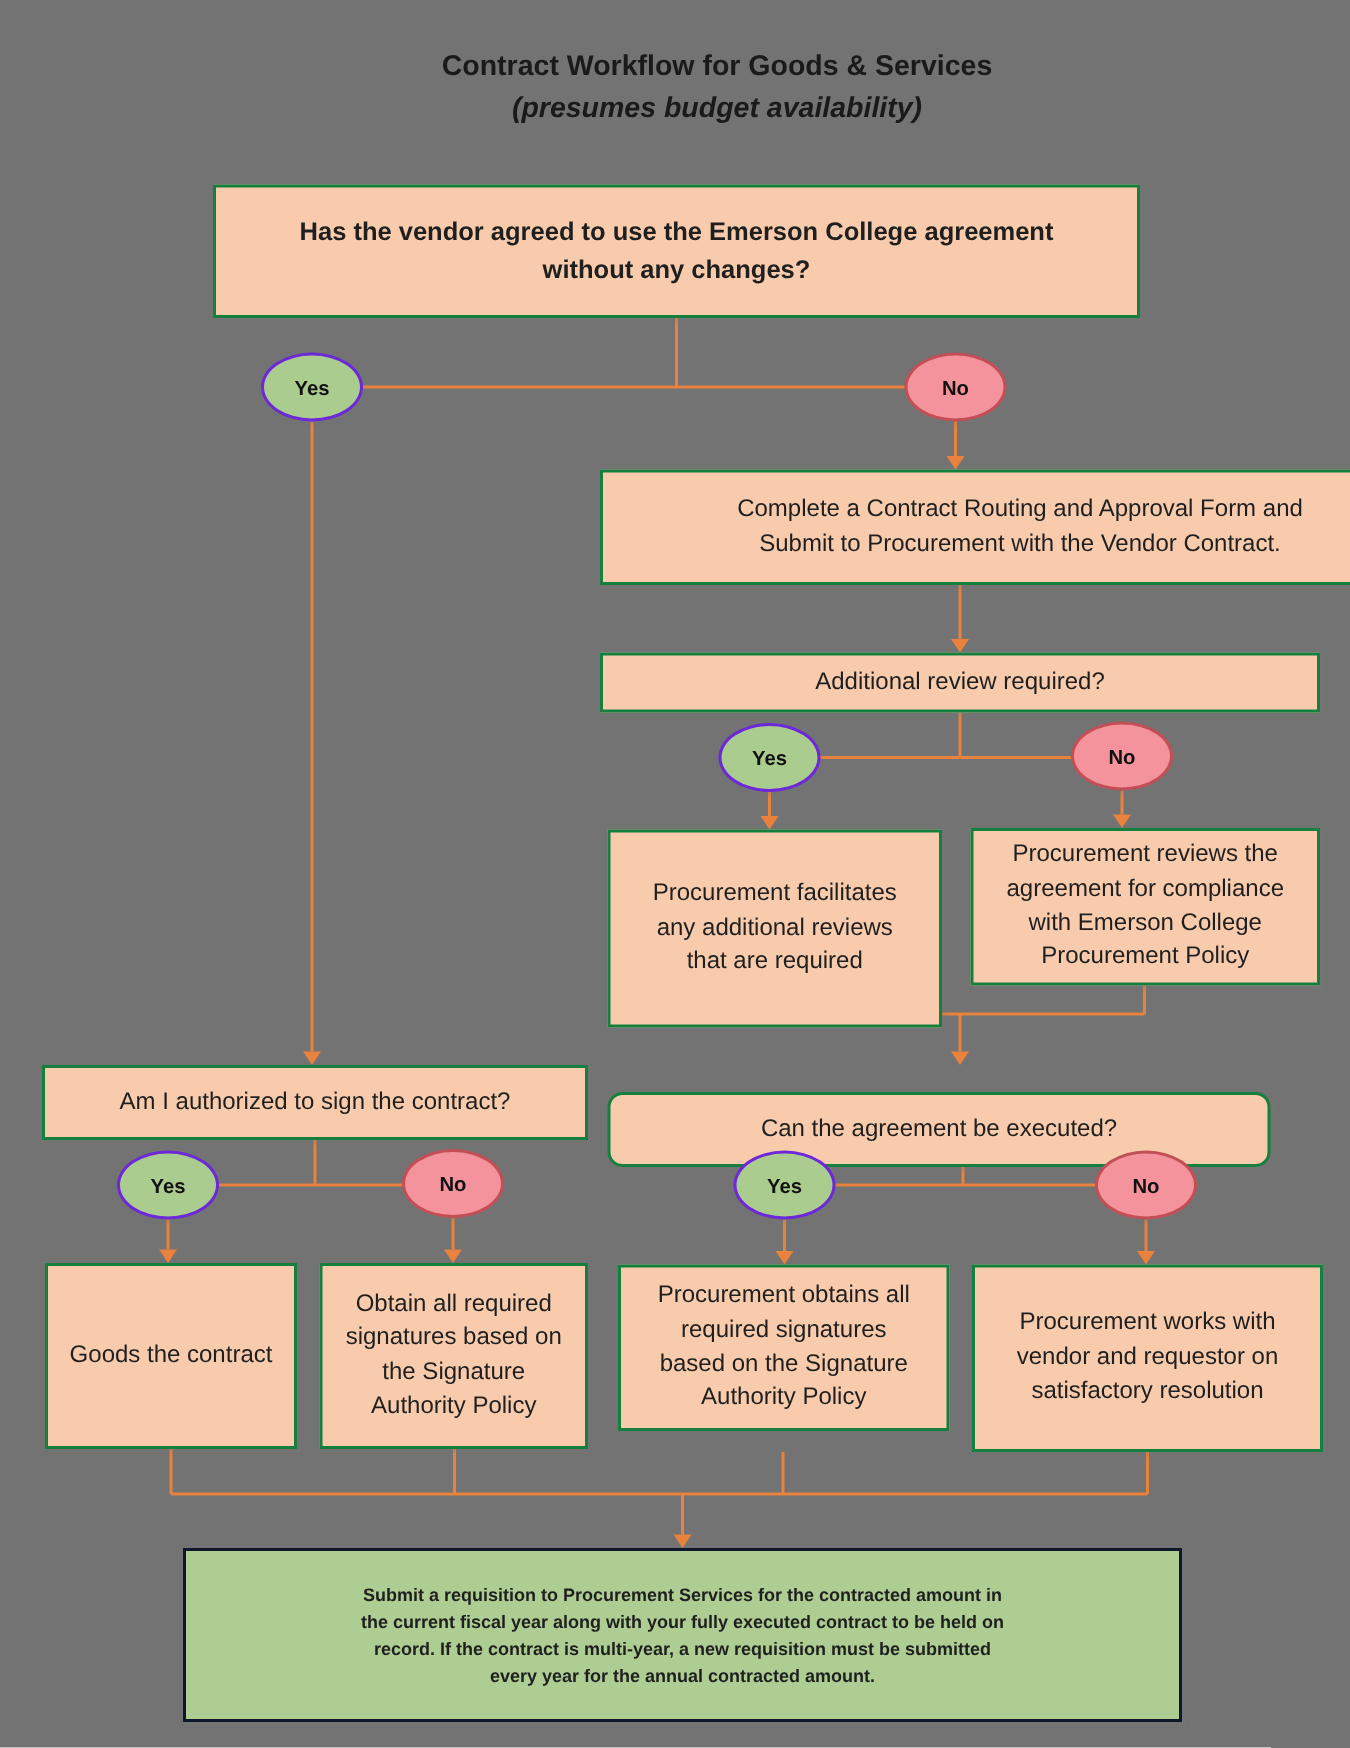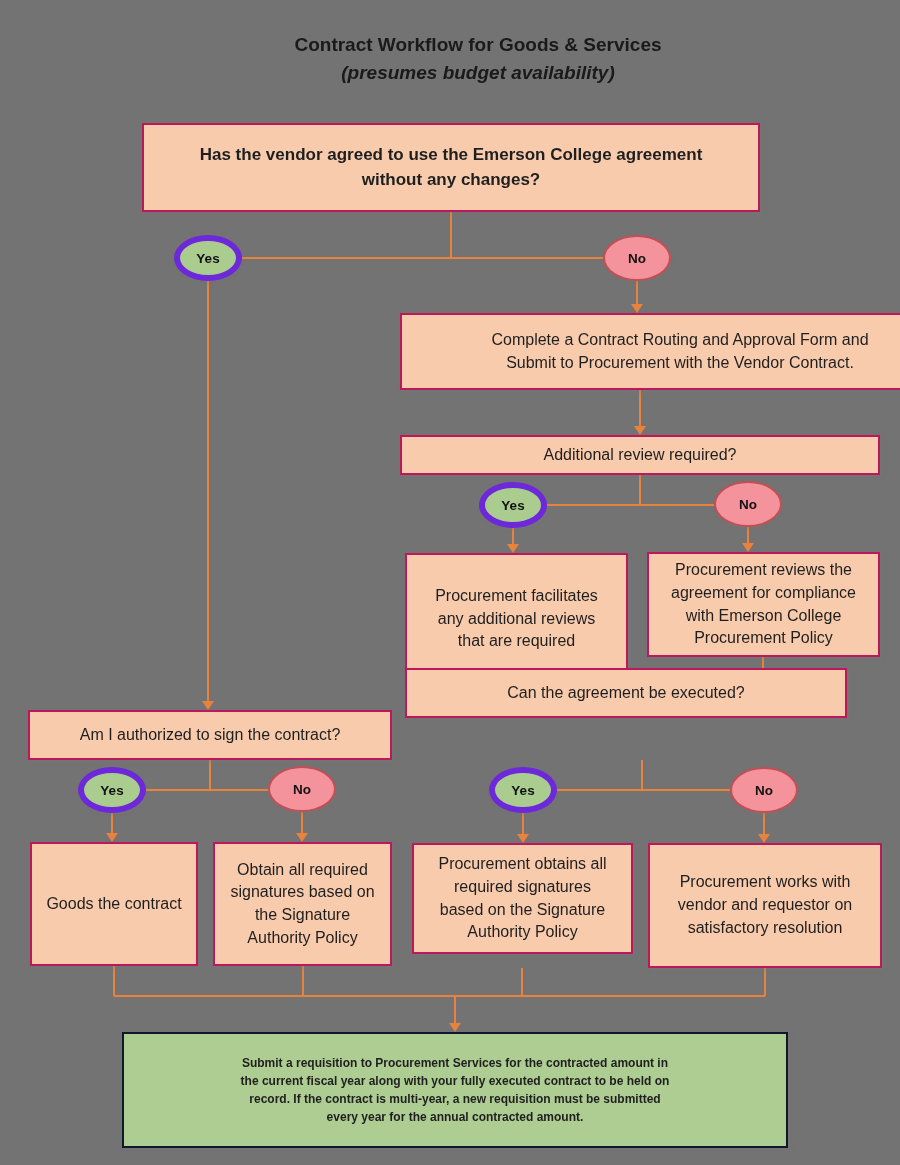--- a/index.html
+++ b/index.html
@@ -5,33 +5,33 @@
   html,body{margin:0;padding:0;background:#ffffff;}
   .canvas{
     position:relative;width:900px;height:1165px;margin:0 auto;
     font-family:"Liberation Sans",sans-serif;color:#1f1f1f;overflow:hidden;background:#737373;
   }
   .wires{position:absolute;left:0;top:0;z-index:1;}
   .node{
     position:absolute;z-index:2;box-sizing:border-box;
     display:flex;align-items:center;justify-content:center;text-align:center;
     white-space:pre-line;line-height:1.42;font-size:16px;
-    background:#F8CBAD;border:2px solid #be185d;
+    background:#F8CBAD;border:2px solid #15803d;
     box-shadow:2px 2px 3px rgba(120,120,120,0.35);
     padding:2px 8px;
   }
   .node.bold{font-weight:bold;}
   .node.end{background:#AECD92;border:2px solid #0f172a;font-weight:bold;font-size:12px;line-height:1.5;}
   .oval{
     position:absolute;z-index:3;box-sizing:border-box;width:68px;height:46px;border-radius:50%;
     display:flex;align-items:center;justify-content:center;
     font-size:13.5px;font-weight:bold;color:#111;
     box-shadow:1px 2px 2px rgba(120,120,120,0.3);
   }
-  .oval.yes{background:#AACC8F;border:6px solid #6d28d9;}
+  .oval.yes{background:#AACC8F;border:2px solid #6d28d9;}
   .oval.no{background:#F4939B;border:2px solid #C24F55;}
   .title-line{position:absolute;z-index:2;left:478px;transform:translateX(-50%);
     white-space:nowrap;font-weight:bold;font-size:19px;color:#1a1a1a;}
   .title-line.sub{font-style:italic;}
 </style>
 </head>
 <body>
 
 <div class="canvas">
 
@@ -102,21 +102,21 @@
 any additional reviews
 that are required</div>
 
   <div class="node" style="left:647px;top:552px;width:233px;height:105px;">Procurement reviews the
 agreement for compliance
 with Emerson College
 Procurement Policy</div>
 
   <div class="node" style="left:28px;top:710px;width:364px;height:50px;">Am I authorized to sign the contract?</div>
 
-  <div class="node" style="left:405px;top:668px;width:442px;height:50px;">Can the agreement be executed?</div>
+  <div class="node" style="left:405px;top:728px;width:442px;height:50px;border-radius:10px;">Can the agreement be executed?</div>
 
   <div class="node" style="left:30px;top:842px;width:168px;height:124px;">Goods the contract</div>
 
   <div class="node" style="left:213px;top:842px;width:179px;height:124px;">Obtain all required
 signatures based on
 the Signature
 Authority Policy</div>
 
   <div class="node" style="left:412px;top:843px;width:221px;height:111px;">Procurement obtains all
 required signatures

